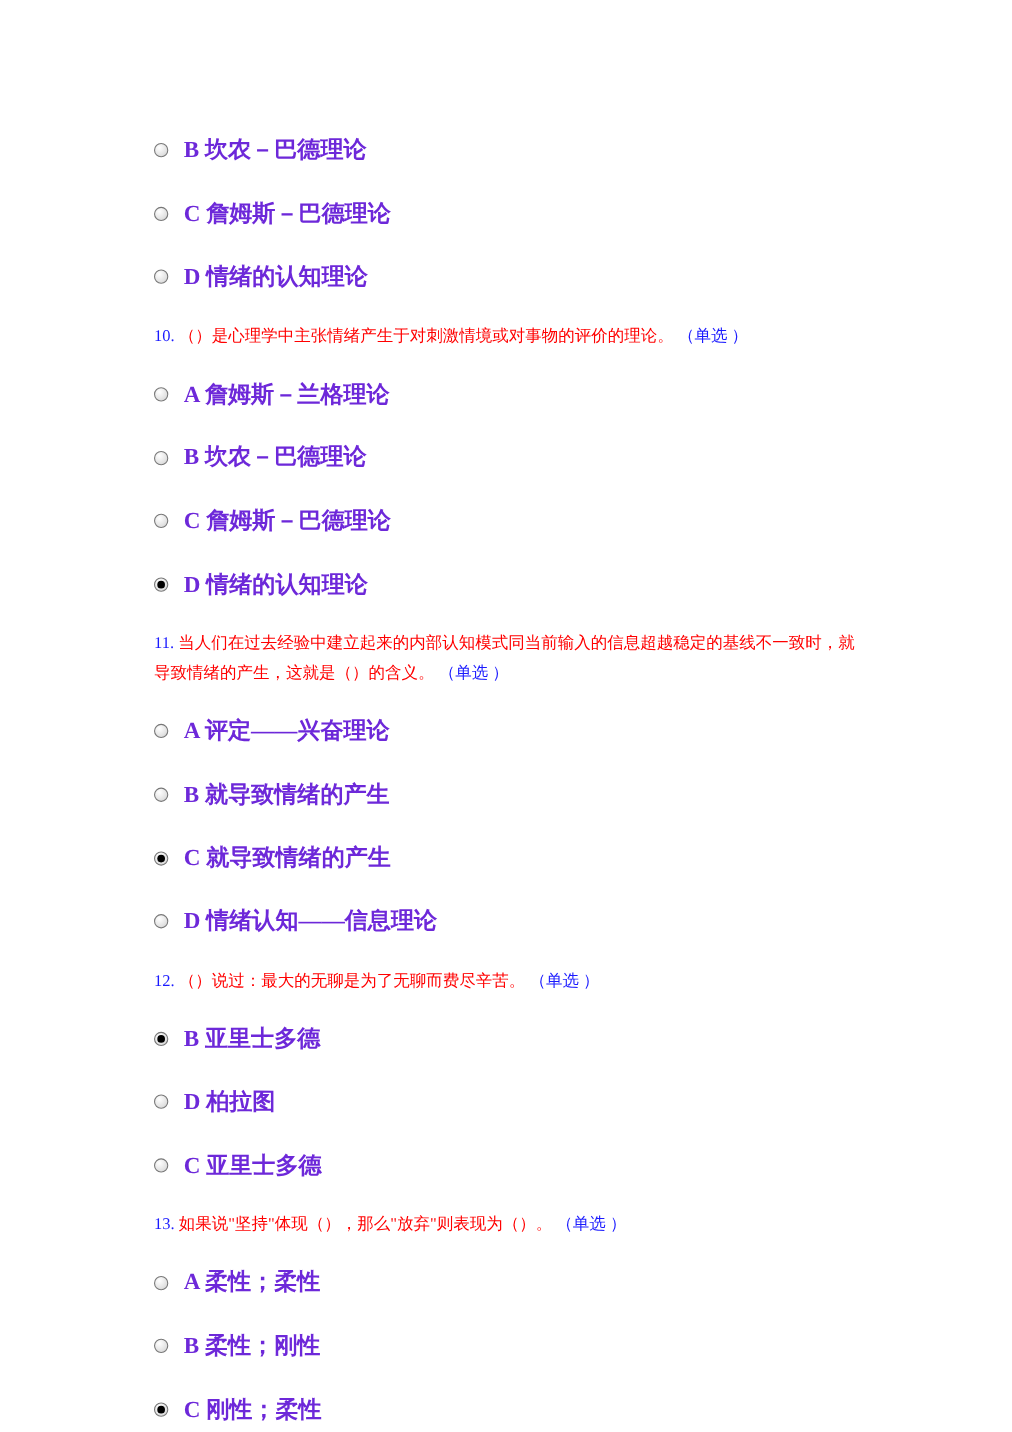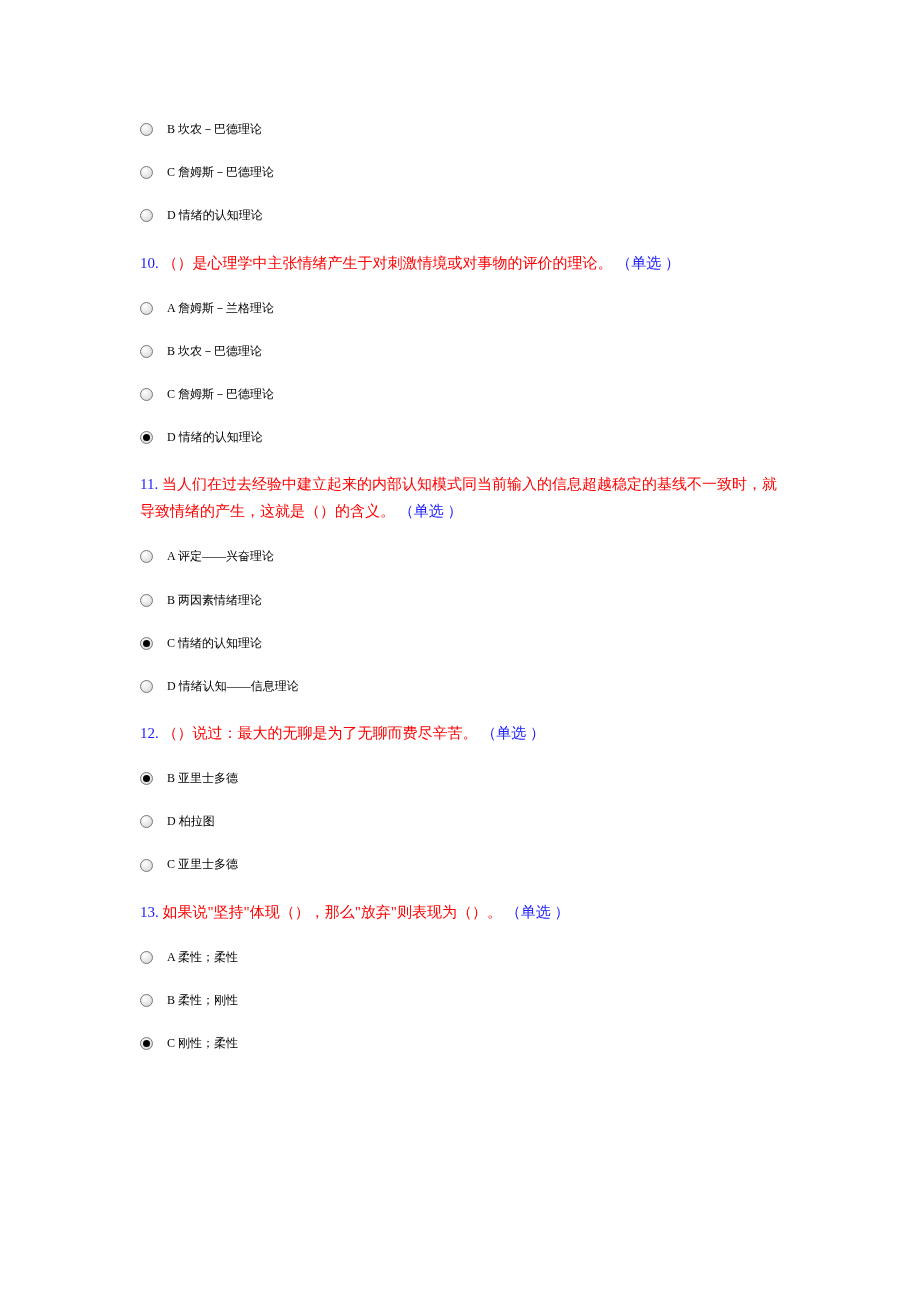--- a/index.html
+++ b/index.html
@@ -34,22 +34,23 @@
     position: absolute;
     top: 2px;
     left: 2px;
     width: 7px;
     height: 7px;
     border-radius: 50%;
     background: #000;
   }
   .option-text {
     font-family: "SimSun", "宋体", serif;
-    font-size: 12px;
-    color: #000000;
+    font-size: 21px;
+    color: #6d28d9;
+    font-weight: bold;
   }
   .question {
     margin-bottom: 22px;
     line-height: 1.8;
   }
   .q-number {
     color: #1a1aff;
     text-align: center;
   }
   .q-text {
@@ -92,25 +93,25 @@
       <span class="radio selected"></span>
       <span class="option-text">D 情绪的认知理论</span>
     </div>
     <div class="question"><span class="q-number">11.</span> <span class="q-text">当人们在过去经验中建立起来的内部认知模式同当前输入的信息超越稳定的基线不一致时，就导致情绪的产生，这就是（）的含义。</span> <span class="q-type">（单选 ）</span></div>
     <div class="option-row">
       <span class="radio"></span>
       <span class="option-text">A 评定——兴奋理论</span>
     </div>
     <div class="option-row">
       <span class="radio"></span>
-      <span class="option-text">B 两因素情绪理论</span>
+      <span class="option-text">B 就导致情绪的产生</span>
     </div>
     <div class="option-row">
       <span class="radio selected"></span>
-      <span class="option-text">C 情绪的认知理论</span>
+      <span class="option-text">C 就导致情绪的产生</span>
     </div>
     <div class="option-row">
       <span class="radio"></span>
       <span class="option-text">D 情绪认知——信息理论</span>
     </div>
     <div class="question"><span class="q-number">12.</span> <span class="q-text">（）说过：最大的无聊是为了无聊而费尽辛苦。</span> <span class="q-type">（单选 ）</span></div>
     <div class="option-row">
       <span class="radio selected"></span>
       <span class="option-text">B 亚里士多德</span>
     </div>

